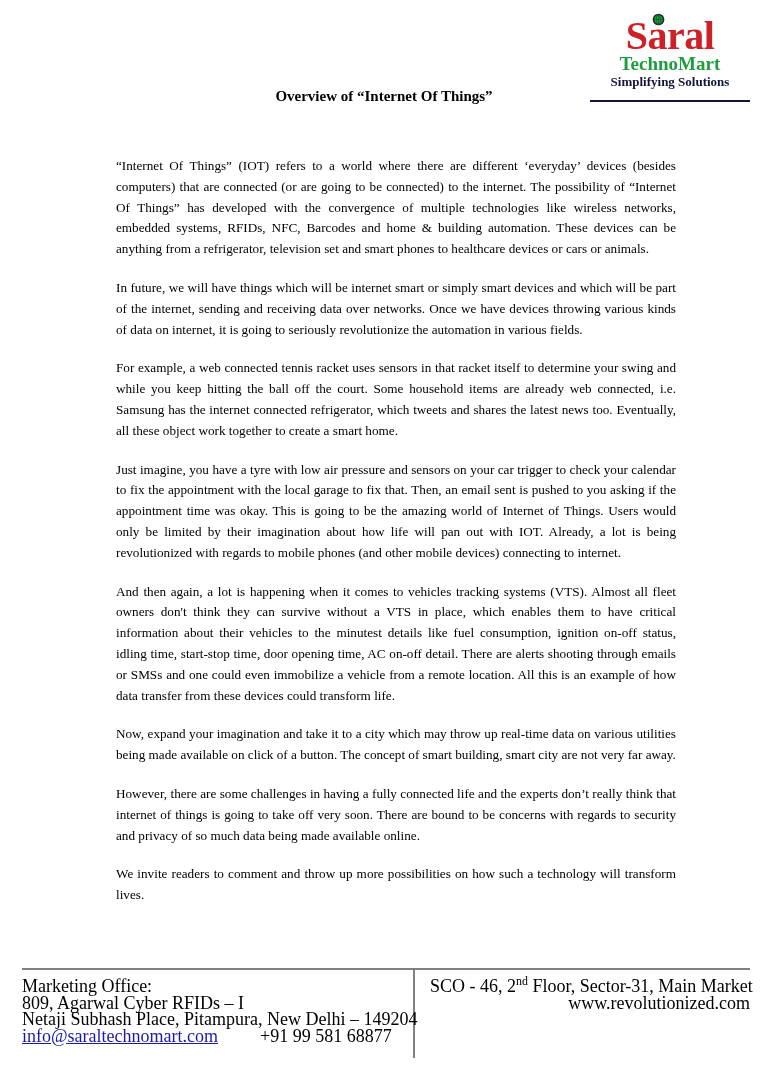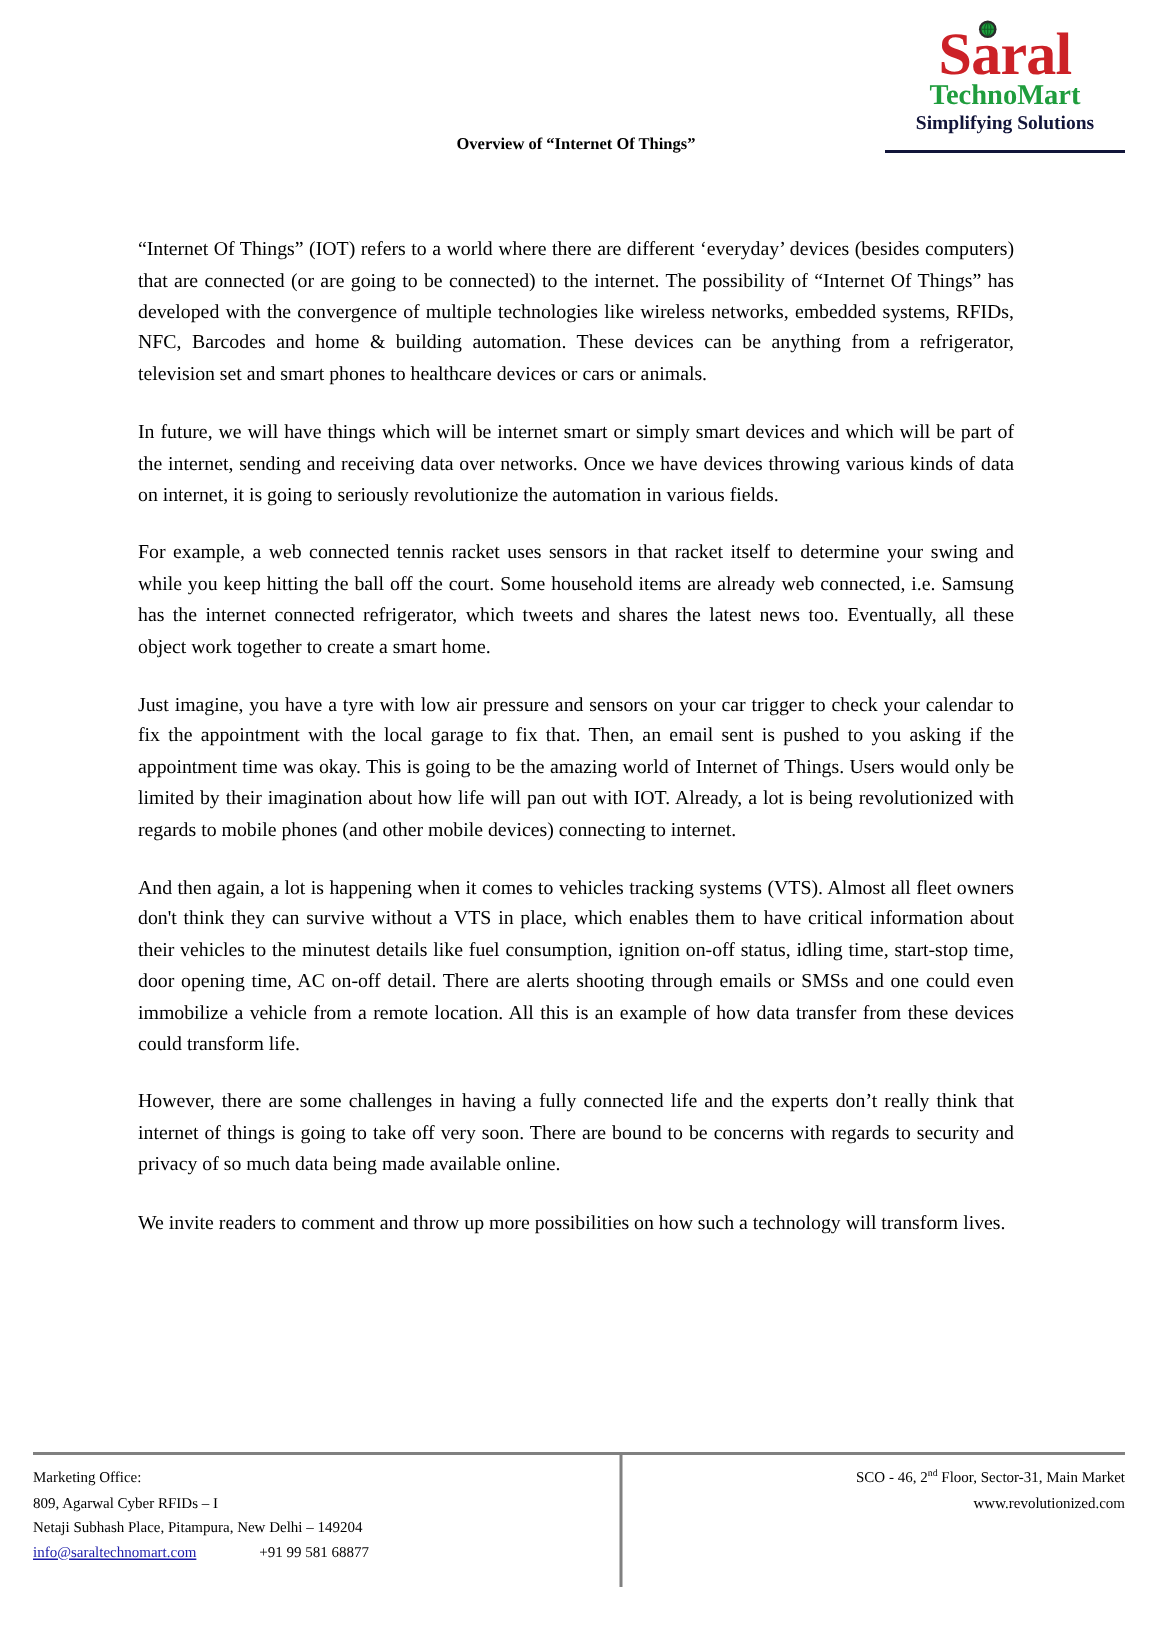--- a/index.html
+++ b/index.html
@@ -71,27 +71,28 @@
   
   .content {
     position: absolute;
     left: 92px;
     top: 88px;
     width: 584px;
   }
   .doc-title {
     font-family: "Liberation Serif", "DejaVu Serif", serif;
     font-weight: bold;
-    font-size: 11px;
+    font-size: 15px;
     text-align: center;
     margin: 0 0 0 0;
     line-height: 16px;
   }
   .paragraphs {
     margin-top: 52px;
+    margin-left: 24px;
   }
   .para {
     font-family: "Liberation Serif", "DejaVu Serif", serif;
     font-size: 13.2px;
     line-height: 20.8px;
     text-align: justify;
     margin: 0 0 18px 0;
     hyphens: none;
   }
   .para:last-child { margin-bottom: 0; }
@@ -117,21 +118,21 @@
     position: absolute;
     left: 22px;
     top: 978px;
     width: 728px;
     height: 80px;
   }
   .footer-col {
     position: absolute;
     top: 0;
     font-family: "Liberation Serif", "DejaVu Serif", serif;
-    font-size: 10px;
+    font-size: 18px;
     line-height: 16.5px;
   }
   .footer-left {
     left: 0;
     width: 380px;
     text-align: left;
   }
   .footer-right {
     right: 0;
     width: 320px;
@@ -168,20 +169,21 @@
 
   <div class="content">
     <h1 class="doc-title">Overview of “Internet Of Things”</h1>
 
     <div class="paragraphs">
       <p class="para">“Internet Of Things” (IOT) refers to a world where there are different ‘everyday’ devices (besides computers) that are connected (or are going to be connected) to the internet. The possibility of “Internet Of Things” has developed with the convergence of multiple technologies like wireless networks, embedded systems, RFIDs, NFC, Barcodes and home &amp; building automation. These devices can be anything from a refrigerator, television set and smart phones to healthcare devices or cars or animals.</p>
       <p class="para">In future, we will have things which will be internet smart or simply smart devices and which will be part of the internet, sending and receiving data over networks. Once we have devices throwing various kinds of data on internet, it is going to seriously revolutionize the automation in various fields.</p>
       <p class="para">For example, a web connected tennis racket uses sensors in that racket itself to determine your swing and while you keep hitting the ball off the court. Some household items are already web connected, i.e. Samsung has the internet connected refrigerator, which tweets and shares the latest news too. Eventually, all these object work together to create a smart home.</p>
       <p class="para">Just imagine, you have a tyre with low air pressure and sensors on your car trigger to check your calendar to fix the appointment with the local garage to fix that. Then, an email sent is pushed to you asking if the appointment time was okay. This is going to be the amazing world of Internet of Things. Users would only be limited by their imagination about how life will pan out with IOT. Already, a lot is being revolutionized with regards to mobile phones (and other mobile devices) connecting to internet.</p>
       <p class="para">And then again, a lot is happening when it comes to vehicles tracking systems (VTS). Almost all fleet owners don't think they can survive without a VTS in place, which enables them to have critical information about their vehicles to the minutest details like fuel consumption, ignition on-off status, idling time, start-stop time, door opening time, AC on-off detail. There are alerts shooting through emails or SMSs and one could even immobilize a vehicle from a remote location. All this is an example of how data transfer from these devices could transform life.</p>
+      <p class="para">Now, expand your imagination and take it to a city which may throw up real-time data on various utilities being made available on click of a button. The concept of smart building, smart city are not very far away.</p>
       <p class="para">However, there are some challenges in having a fully connected life and the experts don’t really think that internet of things is going to take off very soon. There are bound to be concerns with regards to security and privacy of so much data being made available online.</p>
       <p class="para">We invite readers to comment and throw up more possibilities on how such a technology will transform lives.</p>
     </div>
   </div>
 
   <div class="footer-rule"></div>
   <div class="footer-divider"></div>
 
   <div class="footer">
 

